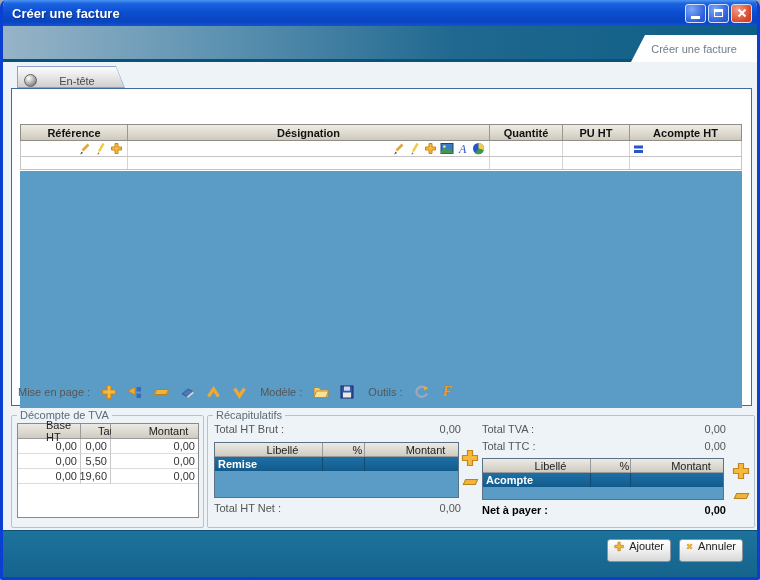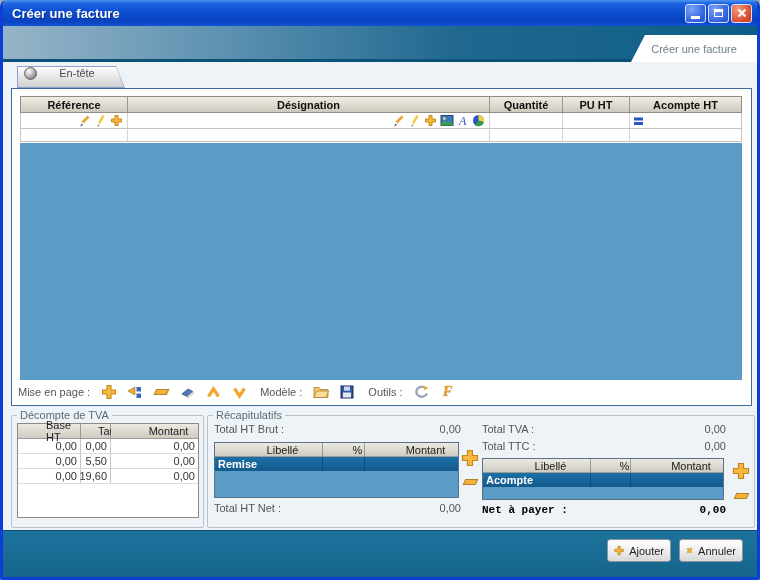--- a/index.html
+++ b/index.html
@@ -27,36 +27,36 @@
     border-bottom:3px solid #0a5277; }
   .page-tab { position:absolute; right:0; top:9px; width:126px; height:27px; background:#fff;
     clip-path:polygon(14px 0,100% 0,100% 100%,0 100%);
     display:flex; align-items:center; justify-content:center;
     color:#6d7d88; font-size:11px; }
 
   
   .tab { position:absolute; top:66px; height:22px; }
   .tab .edge { position:absolute; inset:0; clip-path:polygon(0 0,calc(100% - 9px) 0,100% 100%,0 100%); }
   .tab .fill { position:absolute; inset:1px; clip-path:polygon(0 0,calc(100% - 8px) 0,100% 100%,0 100%);
-    display:flex; align-items:flex-start; gap:7px; padding-left:6px; font-size:11px; }
+    display:flex; align-items:flex-end; gap:7px; padding-left:6px; font-size:11px; }
   .tab-inactive .edge { background:#8aa2cc; }
   .tab-inactive .fill { background:linear-gradient(180deg,#fdfdfd 0%,#e9e9e9 45%,#cfcfcf 100%); color:#4a4a4a; }
   .tab-active .edge { background:#083f80; }
   .tab-active .fill { background:linear-gradient(90deg,#46b0e2 0%,#1668b4 65%,#0a4a92 100%); color:#fff; font-weight:bold; }
   .sphere { width:13px; height:13px; border-radius:50%; flex:0 0 auto; }
   .sphere-gray   { background:radial-gradient(circle at 35% 30%,#ffffff,#a8a8a8 55%,#5a5a5a 100%); border:1px solid #666; }
   .sphere-orange { background:radial-gradient(circle at 35% 30%,#ffe9a8,#f5a623 60%,#b97400 100%); border:1px solid #8a5a00; }
   .tab-label { white-space:nowrap; margin:0 auto; padding-right:14px; }
 
   
   .panel { position:absolute; left:8px; top:88px; width:741px; height:318px;
     background:#fff; border:1px solid #44699b; }
   .items-table { position:absolute; left:8px; top:7px; width:722px; }
   .t-row { display:flex; width:722px; }
-  .hd-row { height:17px; border:1px solid #8f8d84; }
+  .hd-row { height:17px; border:1px solid #8f8d84;margin-top:28px; }
   .hd-cell { background:linear-gradient(180deg,#efece5 0%,#dcd8ce 60%,#cdc9bf 100%);
     border-right:1px solid #9a978e; display:flex; align-items:center; justify-content:center;
     font-size:11px; font-weight:bold; color:#111; height:100%; }
   .hd-cell:last-child { border-right:none; }
   .bd-row { height:16px; border-left:1px solid #c4c4c4; border-right:1px solid #c4c4c4; border-bottom:1px solid #c4c4c4; background:#fff; }
   .bd-cell { border-right:1px solid #d4d4d4; height:100%; display:flex; align-items:center; }
   .bd-cell:last-child { border-right:none; }
   .c1{width:107px} .c2{width:362px} .c3{width:73px} .c4{width:67px} .c5{width:111px}
   .bd-row .c1,.bd-row .c2 { justify-content:flex-end; gap:3px; padding-right:4px; }
   .bd-row .c5 { padding-left:3px; }
@@ -81,21 +81,21 @@
     display:flex; align-items:center; justify-content:center; font-size:11px; color:#222; height:100%;padding-left:28px; }
   .s-hd-cell:last-child { border-right:none; }
   .s-row { display:flex; height:15px; }
   .s-cell { border-right:1px solid #c8c8c8; border-bottom:1px solid #dcdcdc; height:100%;
     display:flex; align-items:center; justify-content:flex-end; padding-right:3px; font-size:11px; color:#333; }
   .s-cell:last-child { border-right:none; }
   .t1{width:63px} .t2{width:30px} .t3{width:87px}
 
   .totline { display:flex; align-items:baseline; font-size:11px; color:#555; height:17px; }
   .totline .v { margin-left:auto; }
-  .bold { color:#000; font-weight:bold;font-family:Liberation Mono, monospace; }
+  .bold { color:#000; font-weight:bold; }
 
   .recap-left { position:absolute; left:6px; top:2px; width:247px; }
   .mini-table { border:1px solid #5a7186; background:#bef264; }
   .disc-table { width:245px; height:56px; margin-top:2px; }
   .sel-row { display:flex; height:14px; background:linear-gradient(180deg,#1c70a6,#135a8c); }
   .sel-cell { border-right:1px solid #0d4a74; height:100%; display:flex; align-items:center; padding-left:3px;
     font-size:11px; font-weight:bold; color:#fff; }
   .sel-cell:last-child { border-right:none; }
   .filler { background:#5b9cc7; width:100%; }
   .r1{width:108px} .r2{width:42px} .r3{width:93px}
@@ -107,21 +107,21 @@
 
   .pmbtn { position:absolute; width:20px; height:18px; display:flex; align-items:center; justify-content:center; }
 
   
   .footerbar { position:absolute; left:0; right:0; bottom:0; height:47px;
     background:linear-gradient(180deg,#1d739d 0%,#156документ88 100%);
     background:linear-gradient(180deg,#1d739d 0%,#15648c 100%); border-top:1px solid #0d4f70; }
   .fbtn { position:absolute; top:8px; height:23px; width:64px;
     background:linear-gradient(180deg,#ffffff 0%,#efefef 50%,#d8d8d8 100%);
     border:1px solid #8d949c; border-radius:3px;
-    display:flex; align-items:center; gap:5px; padding:0 6px; font-size:11px; color:#222; }
+    display:flex; align-items:flex-start; gap:5px; padding:0 6px; font-size:11px; color:#222; }
   .fbtn-add { right:86px; } .fbtn-cancel { right:14px; }
   .rot45 { transform:rotate(45deg); }
 </style>
 </head>
 <body>
 
 <div id="win">
 
   <div class="titlebar">
     <span class="title-text">Créer une facture</span>

